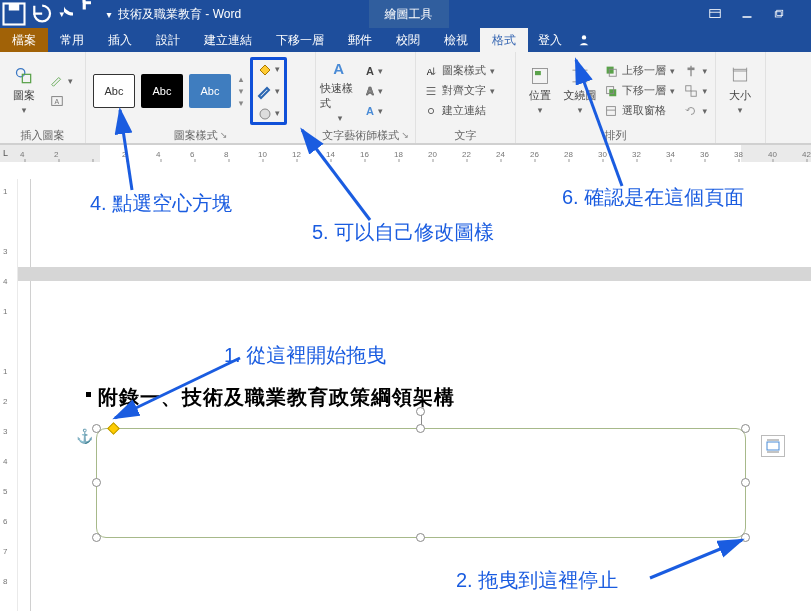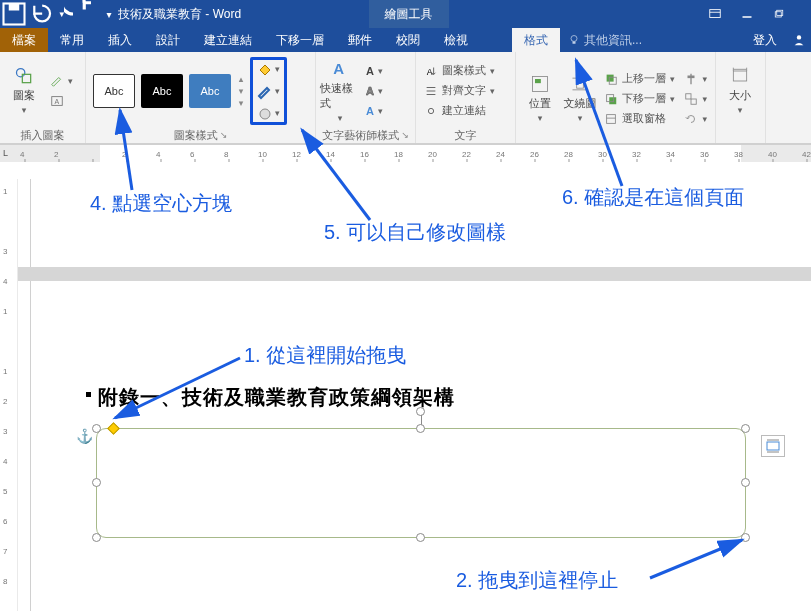--- a/index.html
+++ b/index.html
@@ -11,21 +11,21 @@
   .qat-btn { width: 28px; height: 100%; display:flex; align-items:center; justify-content:center; color:#fff; }
   .qat-btn.w36 { width: 36px; }
   .qat-btn.w18 { width: 18px; }
   .title-text { flex: 1; text-align: left; }
   .tool-tab { background:#305e9e; height:100%; width:80px; display:flex; align-items:center; justify-content:center; font-size:12px; }
   .win-ctrl { width:32px; height:100%; display:flex; align-items:center; justify-content:center; }
 
   
   .menubar { height: 24px; background: #1e4e9c; display: flex; align-items: stretch; color: #fff; font-size: 12px; }
   .tab { padding: 0 12px; display:flex; align-items:center; cursor:pointer; }
-  .tab.active { background:#f3f3f3; color:#3968b3;margin-left:32px; }
+  .tab.active { background:#f3f3f3; color:#3968b3; }
   .tab.file { background:#a16207; }
   .tellme { color:#c0d0e8; display:flex; align-items:center; gap:4px; padding:0 8px; flex:1; }
   .login { padding:0 10px; display:flex; align-items:center; }
   .share { width:24px; display:flex; align-items:center; justify-content:center; }
 
   
   .ribbon { height: 92px; background: #f3f3f3; display:flex; border-bottom:1px solid #d0d0d0; }
   .group { border-right:1px solid #e1e1e1; display:flex; flex-direction:column; padding:2px 4px 0 4px; }
   .group-body { flex:1; display:flex; align-items:center; }
   .group-label { height:16px; font-size:11px; color:#666; text-align:center; display:flex; align-items:center; justify-content:center; gap:2px;}
@@ -137,27 +137,20 @@
   <div class="tab file">檔案</div>
   <div class="tab">常用</div>
   <div class="tab">插入</div>
   <div class="tab">設計</div>
   <div class="tab">建立連結</div>
   <div class="tab">下移一層</div>
   <div class="tab">郵件</div>
   <div class="tab">校閱</div>
   <div class="tab">檢視</div>
   <div class="tab active">格式</div>
-  <div class="tellme">
-    <svg viewBox="0 0 16 16" width="12" height="12">
-        <circle cx="8" cy="6" r="4" fill="none" stroke="#c0d0e8"></circle>
-        <rect x="6" y="10" width="4" height="3" fill="#c0d0e8"></rect>
-      </svg>
-    <span>其他資訊...</span>
-  </div>
   <div class="login">登入</div>
   <div class="share">
     <svg viewBox="0 0 16 16" width="14" height="14">
         <circle cx="8" cy="5" r="2.5" fill="#fff"></circle>
         <path d="M3 14 Q8 9 13 14" fill="#fff"></path>
       </svg>
   </div>
 </div>
 
 <div class="ribbon">
@@ -350,20 +343,21 @@
           </div>
         <div class="row-item">
             <svg viewBox="0 0 16 16">
               <path d="M4 8 A4 4 0 1 1 8 12" fill="none" stroke="#888"></path>
               <path d="M2 6 L4 8 L6 6" fill="none" stroke="#888"></path>
             </svg>
             <span class="dd">▾</span>
           </div>
       </div>
     </div>
+    <div class="group-label">排列</div>
   </div>
 
   <div class="group" style="width:50px">
     <div class="group-body">
       <div class="big-btn">
         <svg viewBox="0 0 24 24">
             <rect x="4" y="6" width="16" height="12" fill="none" stroke="#888"></rect>
             <path d="M4 4 L20 4 M4 2 L4 6 M20 2 L20 6" stroke="#888"></path>
           </svg>
         <span>大小</span>
@@ -472,23 +466,23 @@
     <svg viewBox="0 0 16 16" width="16" height="16">
         <rect x="2" y="4" width="12" height="8" fill="none" stroke="#4a8bd6"></rect>
         <line x1="2" y1="2" x2="14" y2="2" stroke="#888"></line>
         <line x1="2" y1="14" x2="14" y2="14" stroke="#888"></line>
       </svg>
   </div>
 </div>
 <span class="anchor" style="top:428px;left:76px">⚓</span>
 
 <div class="annot" style="top:190px;left:90px">4. 點選空心方塊</div>
-<div class="annot" style="top:219px;left:324px">5. 可以自己修改圖樣</div>
+<div class="annot" style="top:219px;left:312px">5. 可以自己修改圖樣</div>
 <div class="annot" style="top:184px;left:562px">6. 確認是在這個頁面</div>
-<div class="annot" style="top:342px;left:244px">1. 從這裡開始拖曳</div>
+<div class="annot" style="top:342px;left:224px">1. 從這裡開始拖曳</div>
 <div class="annot" style="top:567px;left:456px">2. 拖曳到這裡停止</div>
 
 <svg class="arrow" style="left:0;top:0;width:811px;height:611px;pointer-events:none">
   <defs>
     <marker id="ah" markerWidth="10" markerHeight="10" refX="8" refY="3" orient="auto">
       <path d="M0,0 L9,3 L0,6 Z" fill="#1a5ce0"></path>
     </marker>
   </defs>
 
   <line x1="622" y1="186" x2="576" y2="60" stroke="#1a5ce0" stroke-width="3" marker-end="url(#ah)"></line>

